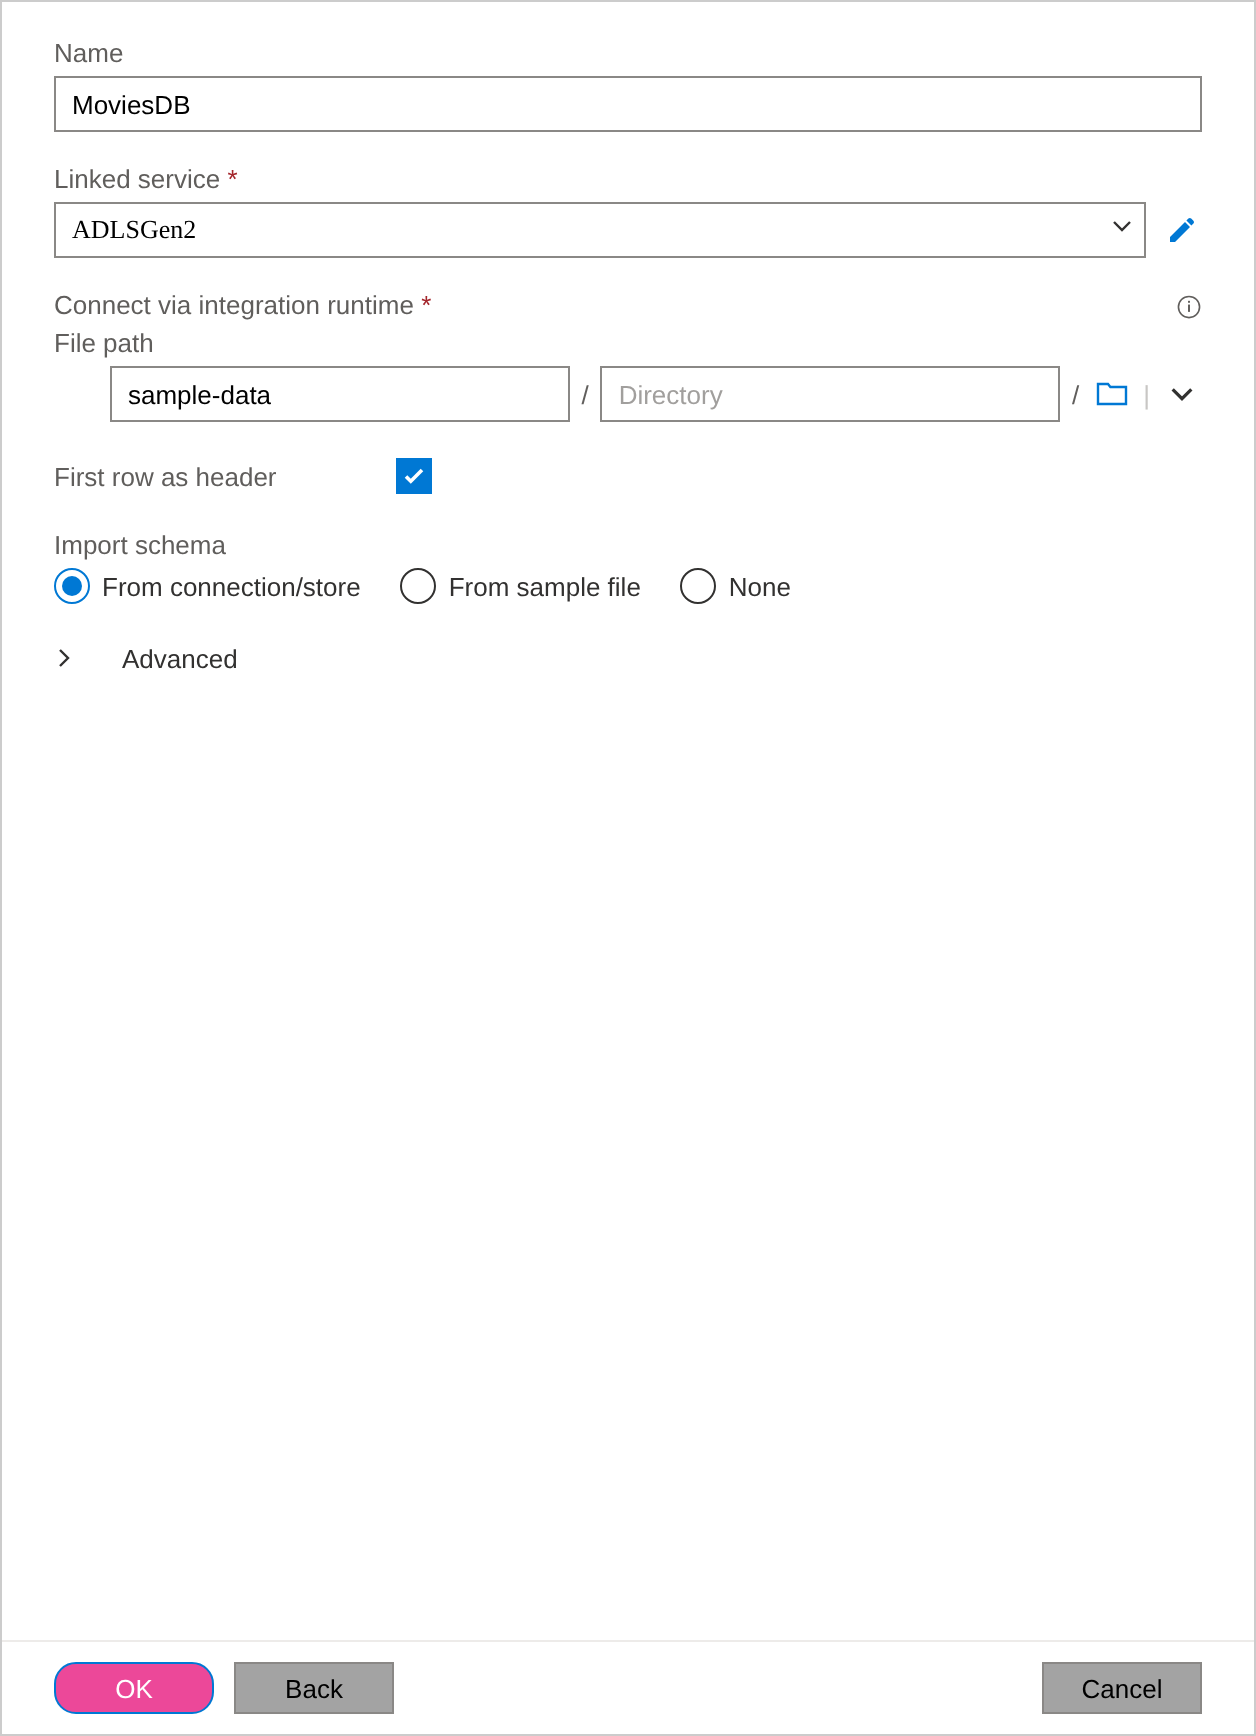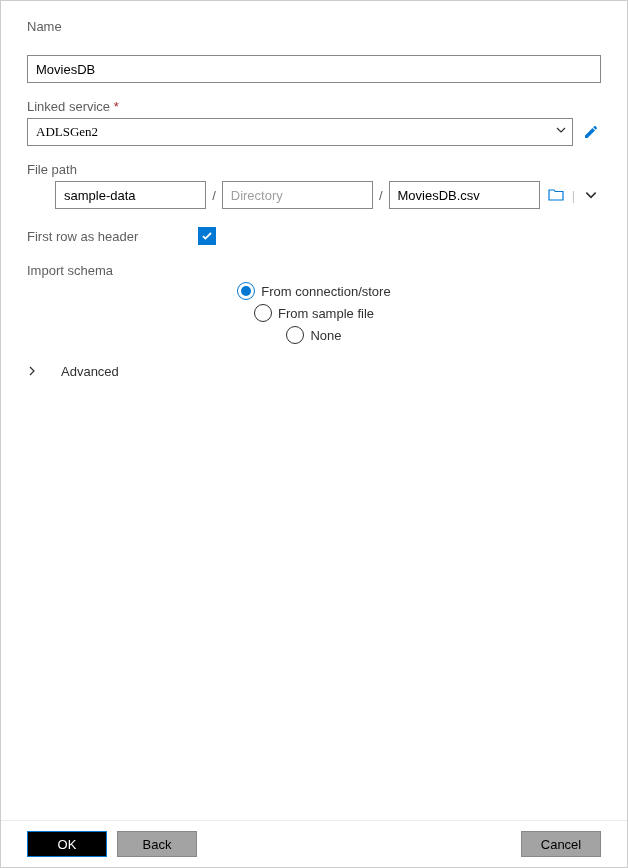--- a/index.html
+++ b/index.html
@@ -47,21 +47,21 @@
   .text-input, .select-input {
     width: 100%;
     height: 28px;
     border: 1px solid #8a8886;
     padding: 0 8px;
     font-size: 13px;
     font-family: inherit;
     background: #fff;
   }
   .row { display: flex; align-items: center; gap: 8px; margin-bottom: 16px; }
-  .row .grow { flex: 1 1 auto; margin-top: 17px; }
+  .row .grow { flex: 1 1 auto; }
   .select-wrap { position: relative; flex: 1 1 auto; font-family: Liberation Serif, serif; }
   .select-wrap .chev {
     position: absolute; right: 6px; top: 50%; transform: translateY(-50%);
     pointer-events: none;
   }
   .select-input { padding-right: 24px; appearance: none; -webkit-appearance: none; }
   .select-input.disabled-look {
     background: #f3f2f1;
     color: #a19f9d;
     border-color: #c8c6c4;
@@ -89,21 +89,21 @@
   .slash { color: #605e5c; }
   .divider-thin { color: #c8c6c4; }
   .hdr-row { display: flex; align-items: center; gap: 60px; margin-bottom: 18px; }
   .hdr-row .field-label { margin-bottom: 0; }
   .checkbox {
     width: 18px; height: 18px;
     background: #0078d4;
     display: inline-flex; align-items: center; justify-content: center;
     cursor: pointer;
   }
-  .radio-row { display: flex; align-items: center; gap: 4px; margin-bottom: 20px; flex-direction: column; }
+  .radio-row { display: flex; align-items: center; gap: 20px; margin-bottom: 20px; }
   .radio { display: inline-flex; align-items: center; gap: 6px; cursor: pointer; }
   .radio .circle {
     width: 18px; height: 18px; border-radius: 50%;
     border: 1px solid #323130;
     display: inline-flex; align-items: center; justify-content: center;
   }
   .radio.selected .circle { border-color: #0078d4; }
   .radio.selected .dot { width: 10px; height: 10px; border-radius: 50%; background: #0078d4; }
   .expander { display: inline-flex; align-items: center; gap: 24px; cursor: pointer; color: #323130; }
   .footer {
@@ -117,23 +117,24 @@
     min-width: 80px;
     height: 26px;
     border: 1px solid #8a8886;
     background: #a3a3a3;
     font-size: 13px;
     font-family: inherit;
     cursor: pointer;
     padding: 0 14px;
   }
   .btn.primary {
-    background: #000000;
+    background: #ec4899;
     border-color: #0078d4;
     color: #fff;
+    border-radius: 11px;
   }
   .footer .spacer { flex: 1 1 auto; }
   ::placeholder { color: #a19f9d; }
 </style>
 </head>
 <body>
 
 <div class="content">
 
 
@@ -158,29 +159,40 @@
       </span>
     </div>
     <span class="icon-btn">
       <svg width="16" height="16" viewBox="0 0 16 16">
           <path d="M2 11.5V14h2.5L12 6.5 9.5 4 2 11.5zM13.7 4.8c.4-.4.4-1 0-1.4l-1.1-1.1c-.4-.4-1-.4-1.4 0l-1 1L12.7 5.8l1-1z" fill="#0078d4"></path>
         </svg>
     </span>
   </div>
 
   
+  <div class="label-row">
+    <div class="field-label" style="margin-bottom:0">
+      <span>Connect via integration runtime</span> <span class="req">*</span>
+    </div>
+    <span class="inline-info">
+      <svg width="13" height="13" viewBox="0 0 16 16">
+          <circle cx="8" cy="8" r="6.5" fill="none" stroke="#605e5c" stroke-width="1"></circle>
+          <rect x="7.4" y="6.5" width="1.2" height="4.5" fill="#605e5c"></rect>
+          <rect x="7.4" y="4.2" width="1.2" height="1.2" fill="#605e5c"></rect>
+        </svg>
+    </span>
+  </div>
 
   
   <div class="field-label">File path</div>
   <div class="path-row">
     <input class="text-input" value="sample-data" style="">
     <span class="slash">/</span>
     <input class="text-input" placeholder="Directory" style="">
     <span class="slash">/</span>
-    <input class="text-input" value="MoviesDB.csv" style="">
     <span class="icon-btn">
       <svg width="18" height="18" viewBox="0 0 18 18">
           <path d="M2 4h5l1.2 1.5H16V14H2V4z" fill="none" stroke="#0078d4" stroke-width="1.2"></path>
         </svg>
     </span>
     <span class="divider-thin">|</span>
     <span class="icon-btn">
       <svg width="14" height="14" viewBox="0 0 12 12">
           <path d="M2 4l4 4 4-4" stroke="#323130" stroke-width="1.4" fill="none"></path>
         </svg>

